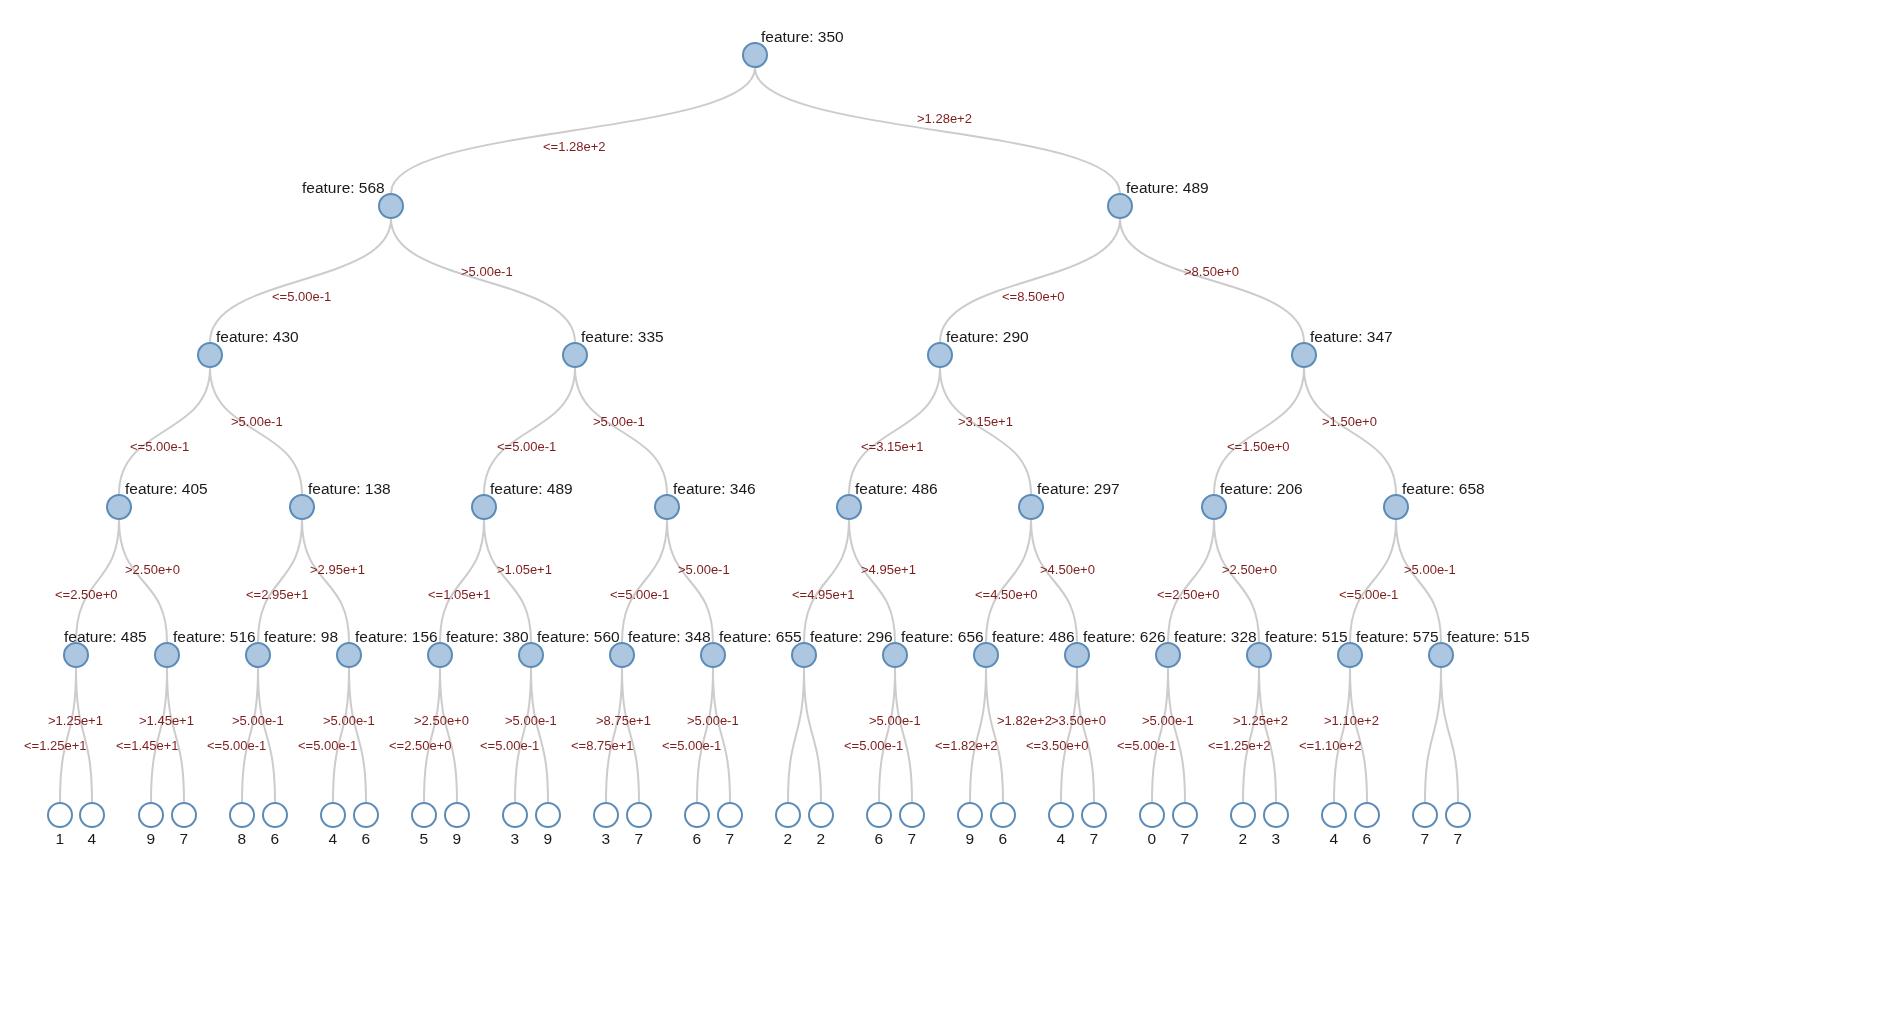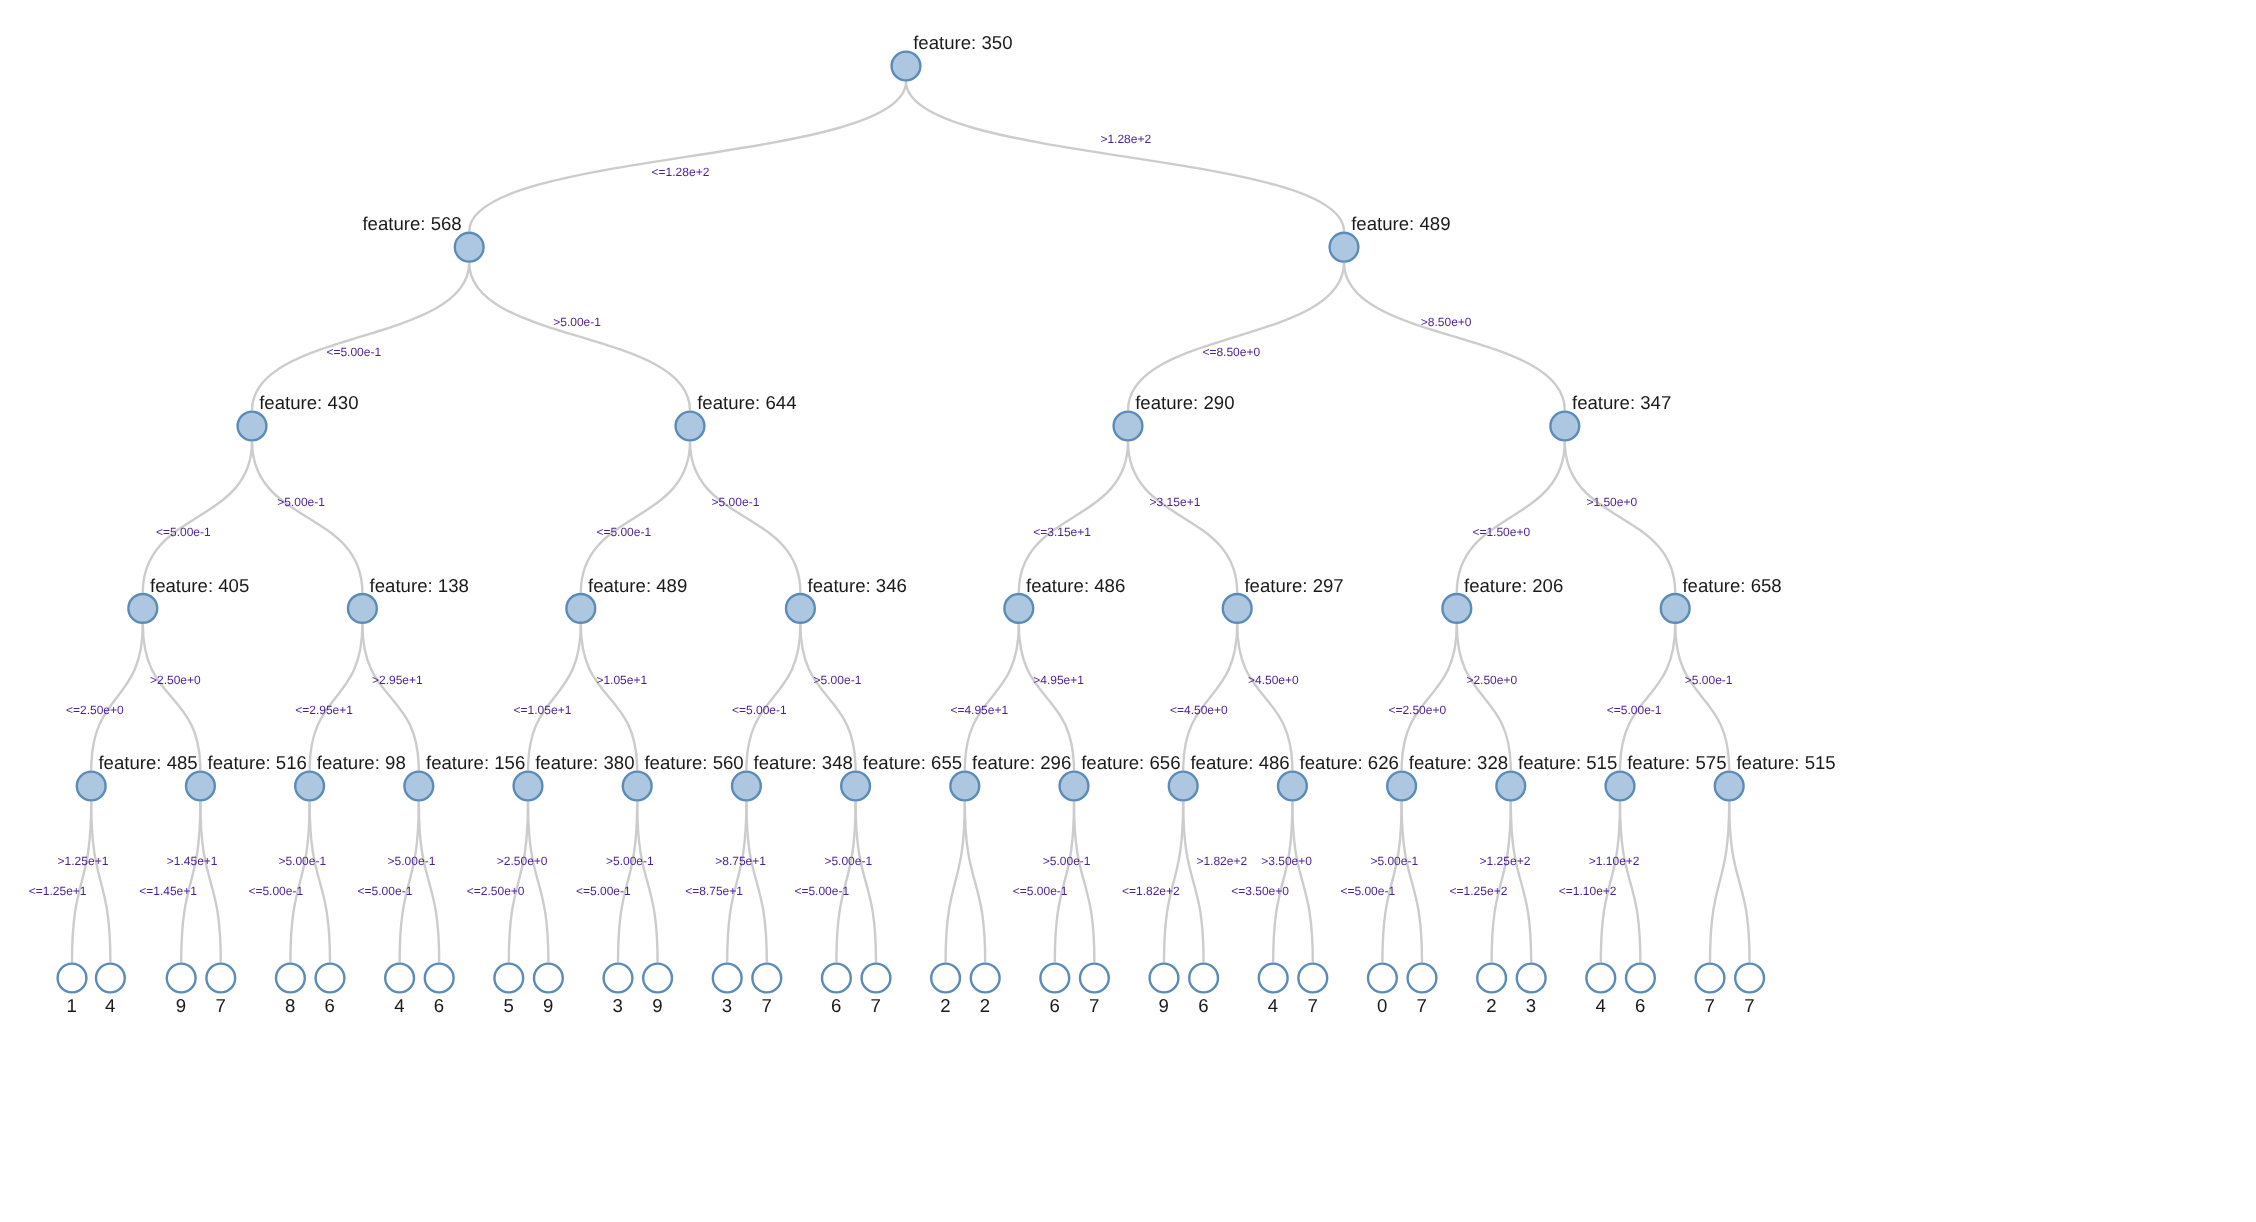--- a/index.html
+++ b/index.html
@@ -38,22 +38,22 @@
   }
   .node-label {
     position: absolute;
     font-size: 15.5px;
     color: #1a1a1a;
     white-space: nowrap;
     line-height: 1;
   }
   .edge-label {
     position: absolute;
-    font-size: 10px;
-    color: #4c1d95;
+    font-size: 13px;
+    color: #7f1d1d;
     white-space: nowrap;
     line-height: 1;
   }
   .leaf-label {
     position: absolute;
     font-size: 15.5px;
     color: #1a1a1a;
     white-space: nowrap;
     line-height: 1;
     text-align: center;
@@ -250,32 +250,32 @@
       <div class="edge-label" style="left: 1117px; top: 739px;">&lt;=5.00e-1</div>
       <div class="edge-label" style="left: 1142px; top: 714px;">&gt;5.00e-1</div>
       <div class="edge-label" style="left: 1208px; top: 739px;">&lt;=1.25e+2</div>
       <div class="edge-label" style="left: 1233px; top: 714px;">&gt;1.25e+2</div>
       <div class="edge-label" style="left: 1299px; top: 739px;">&lt;=1.10e+2</div>
       <div class="edge-label" style="left: 1324px; top: 714px;">&gt;1.10e+2</div>
       <div class="node-label" style="top: 29px; left: 761px;">feature: 350</div>
       <div class="node-label" style="top: 180px; left: 302px;">feature: 568</div>
       <div class="node-label" style="top: 180px; left: 1126px;">feature: 489</div>
       <div class="node-label" style="top: 329px; left: 216px;">feature: 430</div>
-      <div class="node-label" style="top: 329px; left: 581px;">feature: 644</div>
+      <div class="node-label" style="top: 329px; left: 581px;">feature: 335</div>
       <div class="node-label" style="top: 329px; left: 946px;">feature: 290</div>
       <div class="node-label" style="top: 329px; left: 1310px;">feature: 347</div>
       <div class="node-label" style="top: 481px; left: 125px;">feature: 405</div>
       <div class="node-label" style="top: 481px; left: 308px;">feature: 138</div>
       <div class="node-label" style="top: 481px; left: 490px;">feature: 489</div>
       <div class="node-label" style="top: 481px; left: 673px;">feature: 346</div>
       <div class="node-label" style="top: 481px; left: 855px;">feature: 486</div>
       <div class="node-label" style="top: 481px; left: 1037px;">feature: 297</div>
       <div class="node-label" style="top: 481px; left: 1220px;">feature: 206</div>
       <div class="node-label" style="top: 481px; left: 1402px;">feature: 658</div>
-      <div class="node-label" style="top: 629px; left: 82px; text-align: right;">feature: 485</div>
+      <div class="node-label" style="top: 629px; left: 64px; text-align: right;">feature: 485</div>
       <div class="node-label" style="top: 629px; left: 173px;">feature: 516</div>
       <div class="node-label" style="top: 629px; left: 264px;">feature: 98</div>
       <div class="node-label" style="top: 629px; left: 355px;">feature: 156</div>
       <div class="node-label" style="top: 629px; left: 446px;">feature: 380</div>
       <div class="node-label" style="top: 629px; left: 537px;">feature: 560</div>
       <div class="node-label" style="top: 629px; left: 628px;">feature: 348</div>
       <div class="node-label" style="top: 629px; left: 719px;">feature: 655</div>
       <div class="node-label" style="top: 629px; left: 810px;">feature: 296</div>
       <div class="node-label" style="top: 629px; left: 901px;">feature: 656</div>
       <div class="node-label" style="top: 629px; left: 992px;">feature: 486</div>

